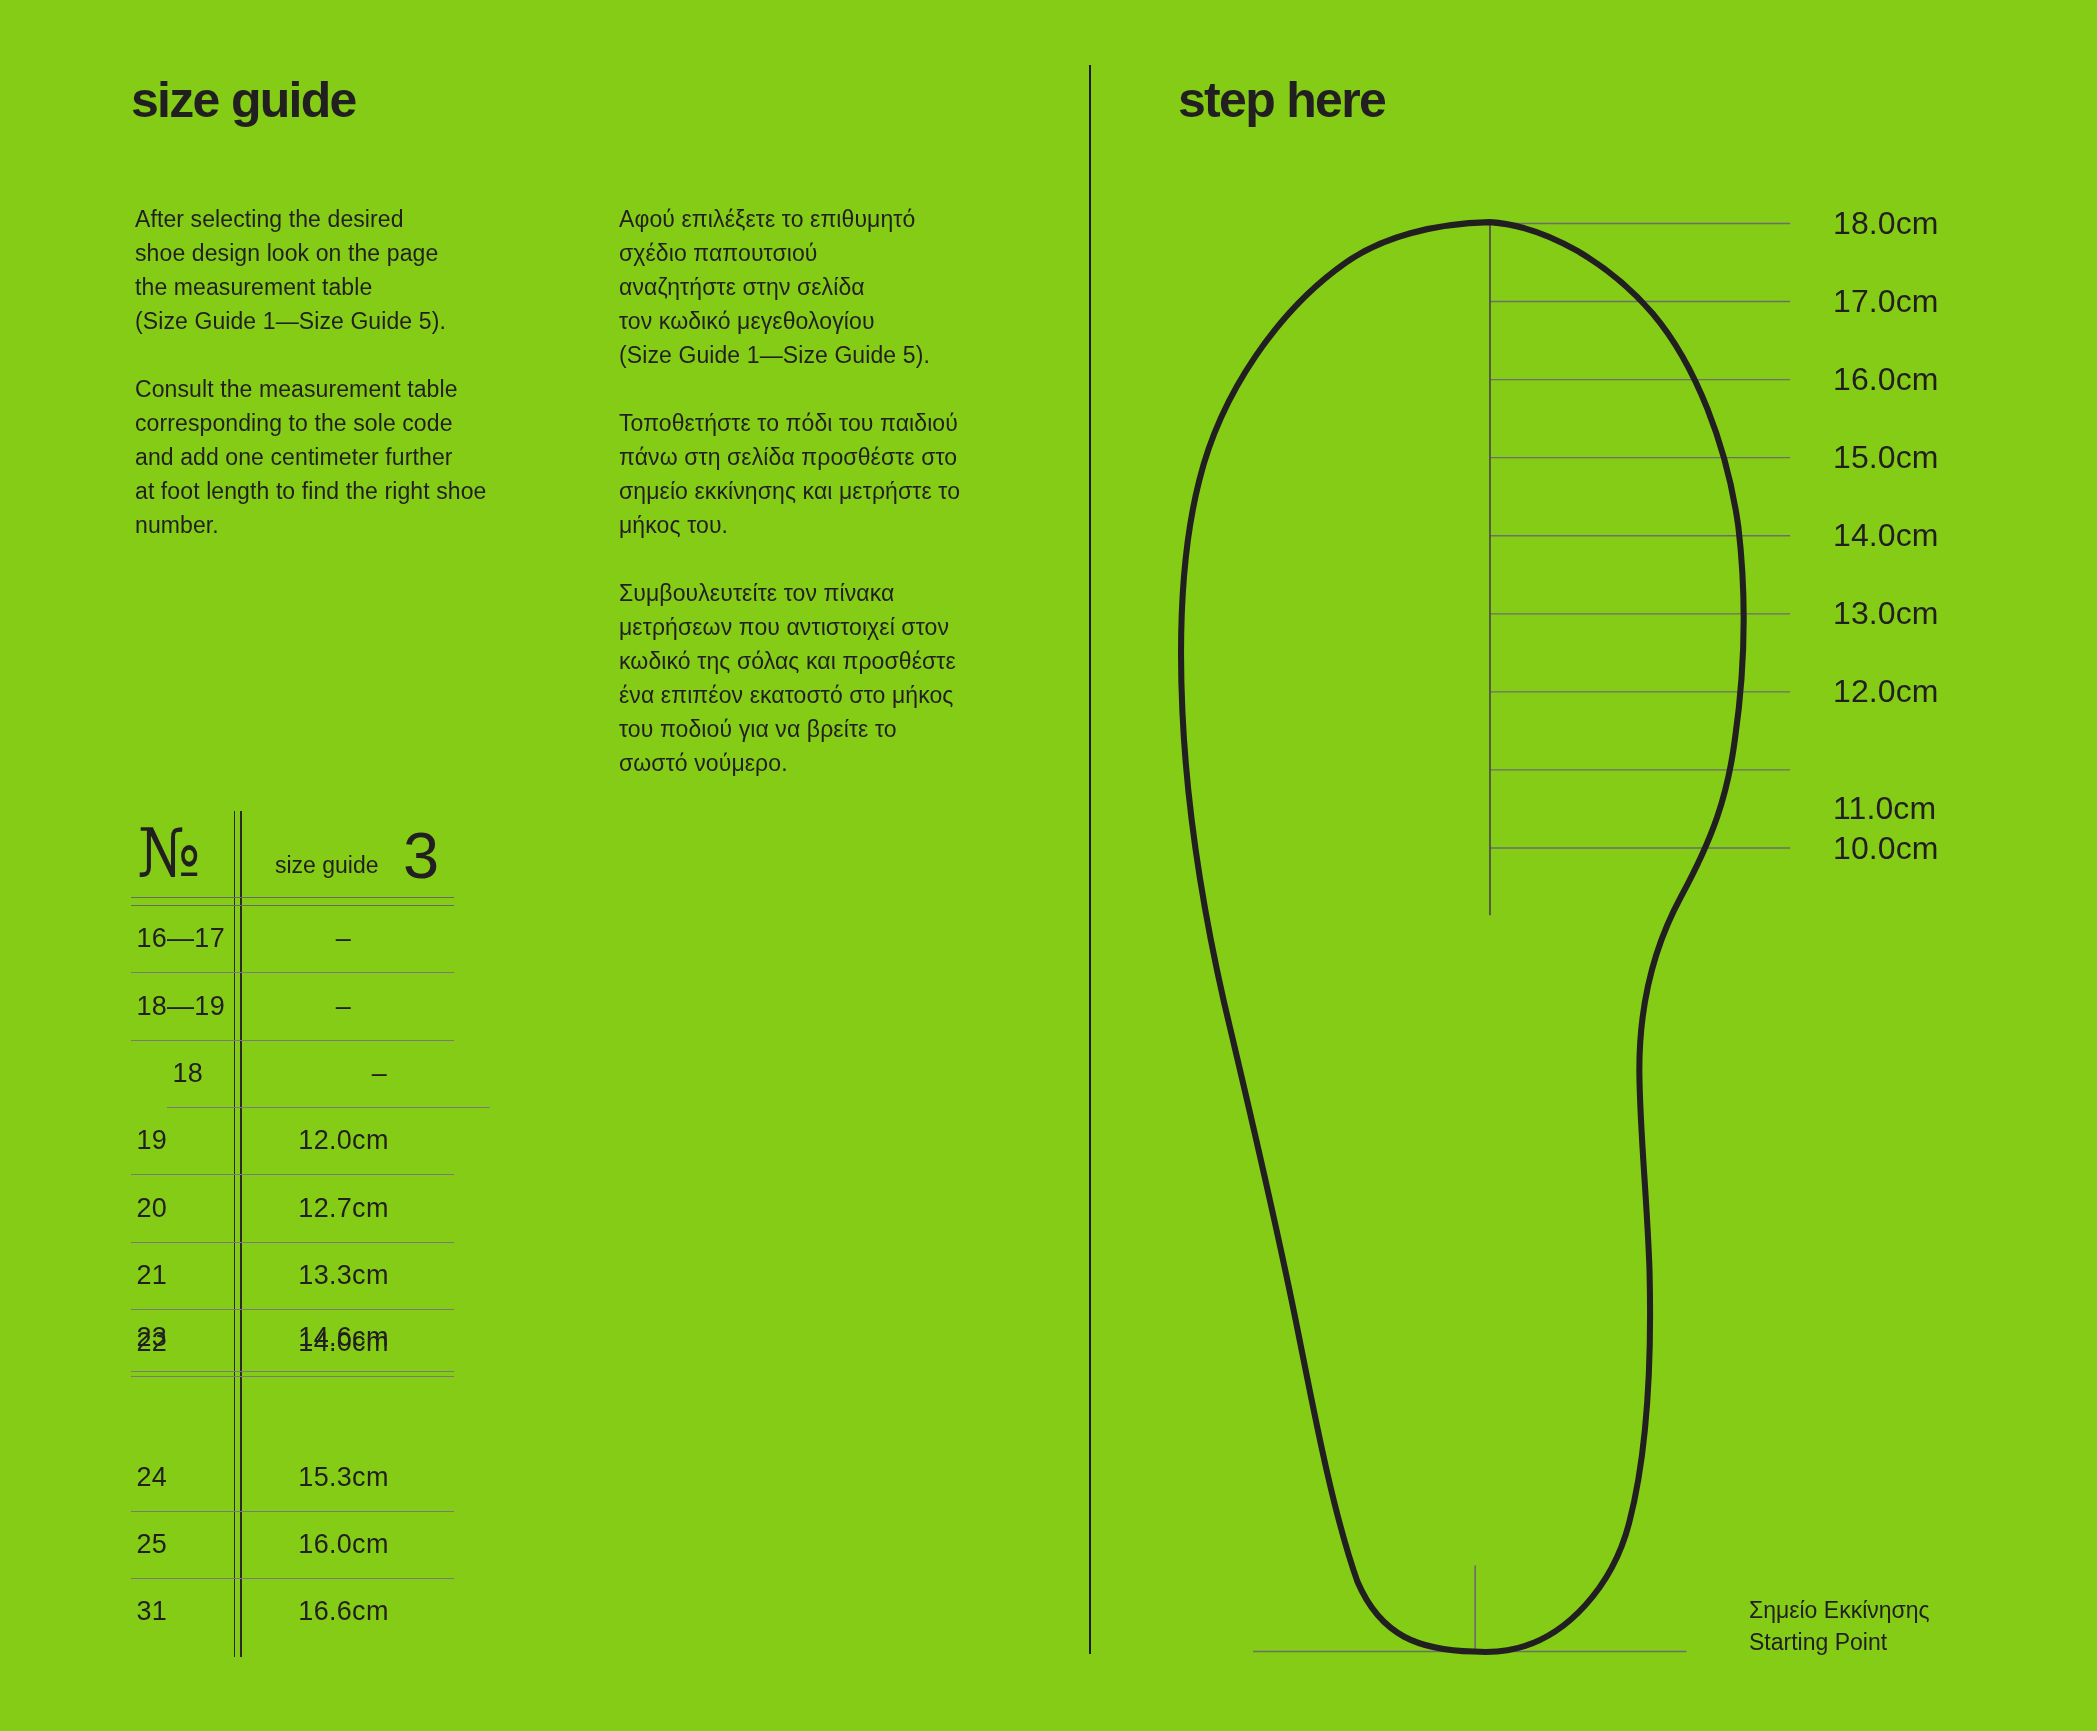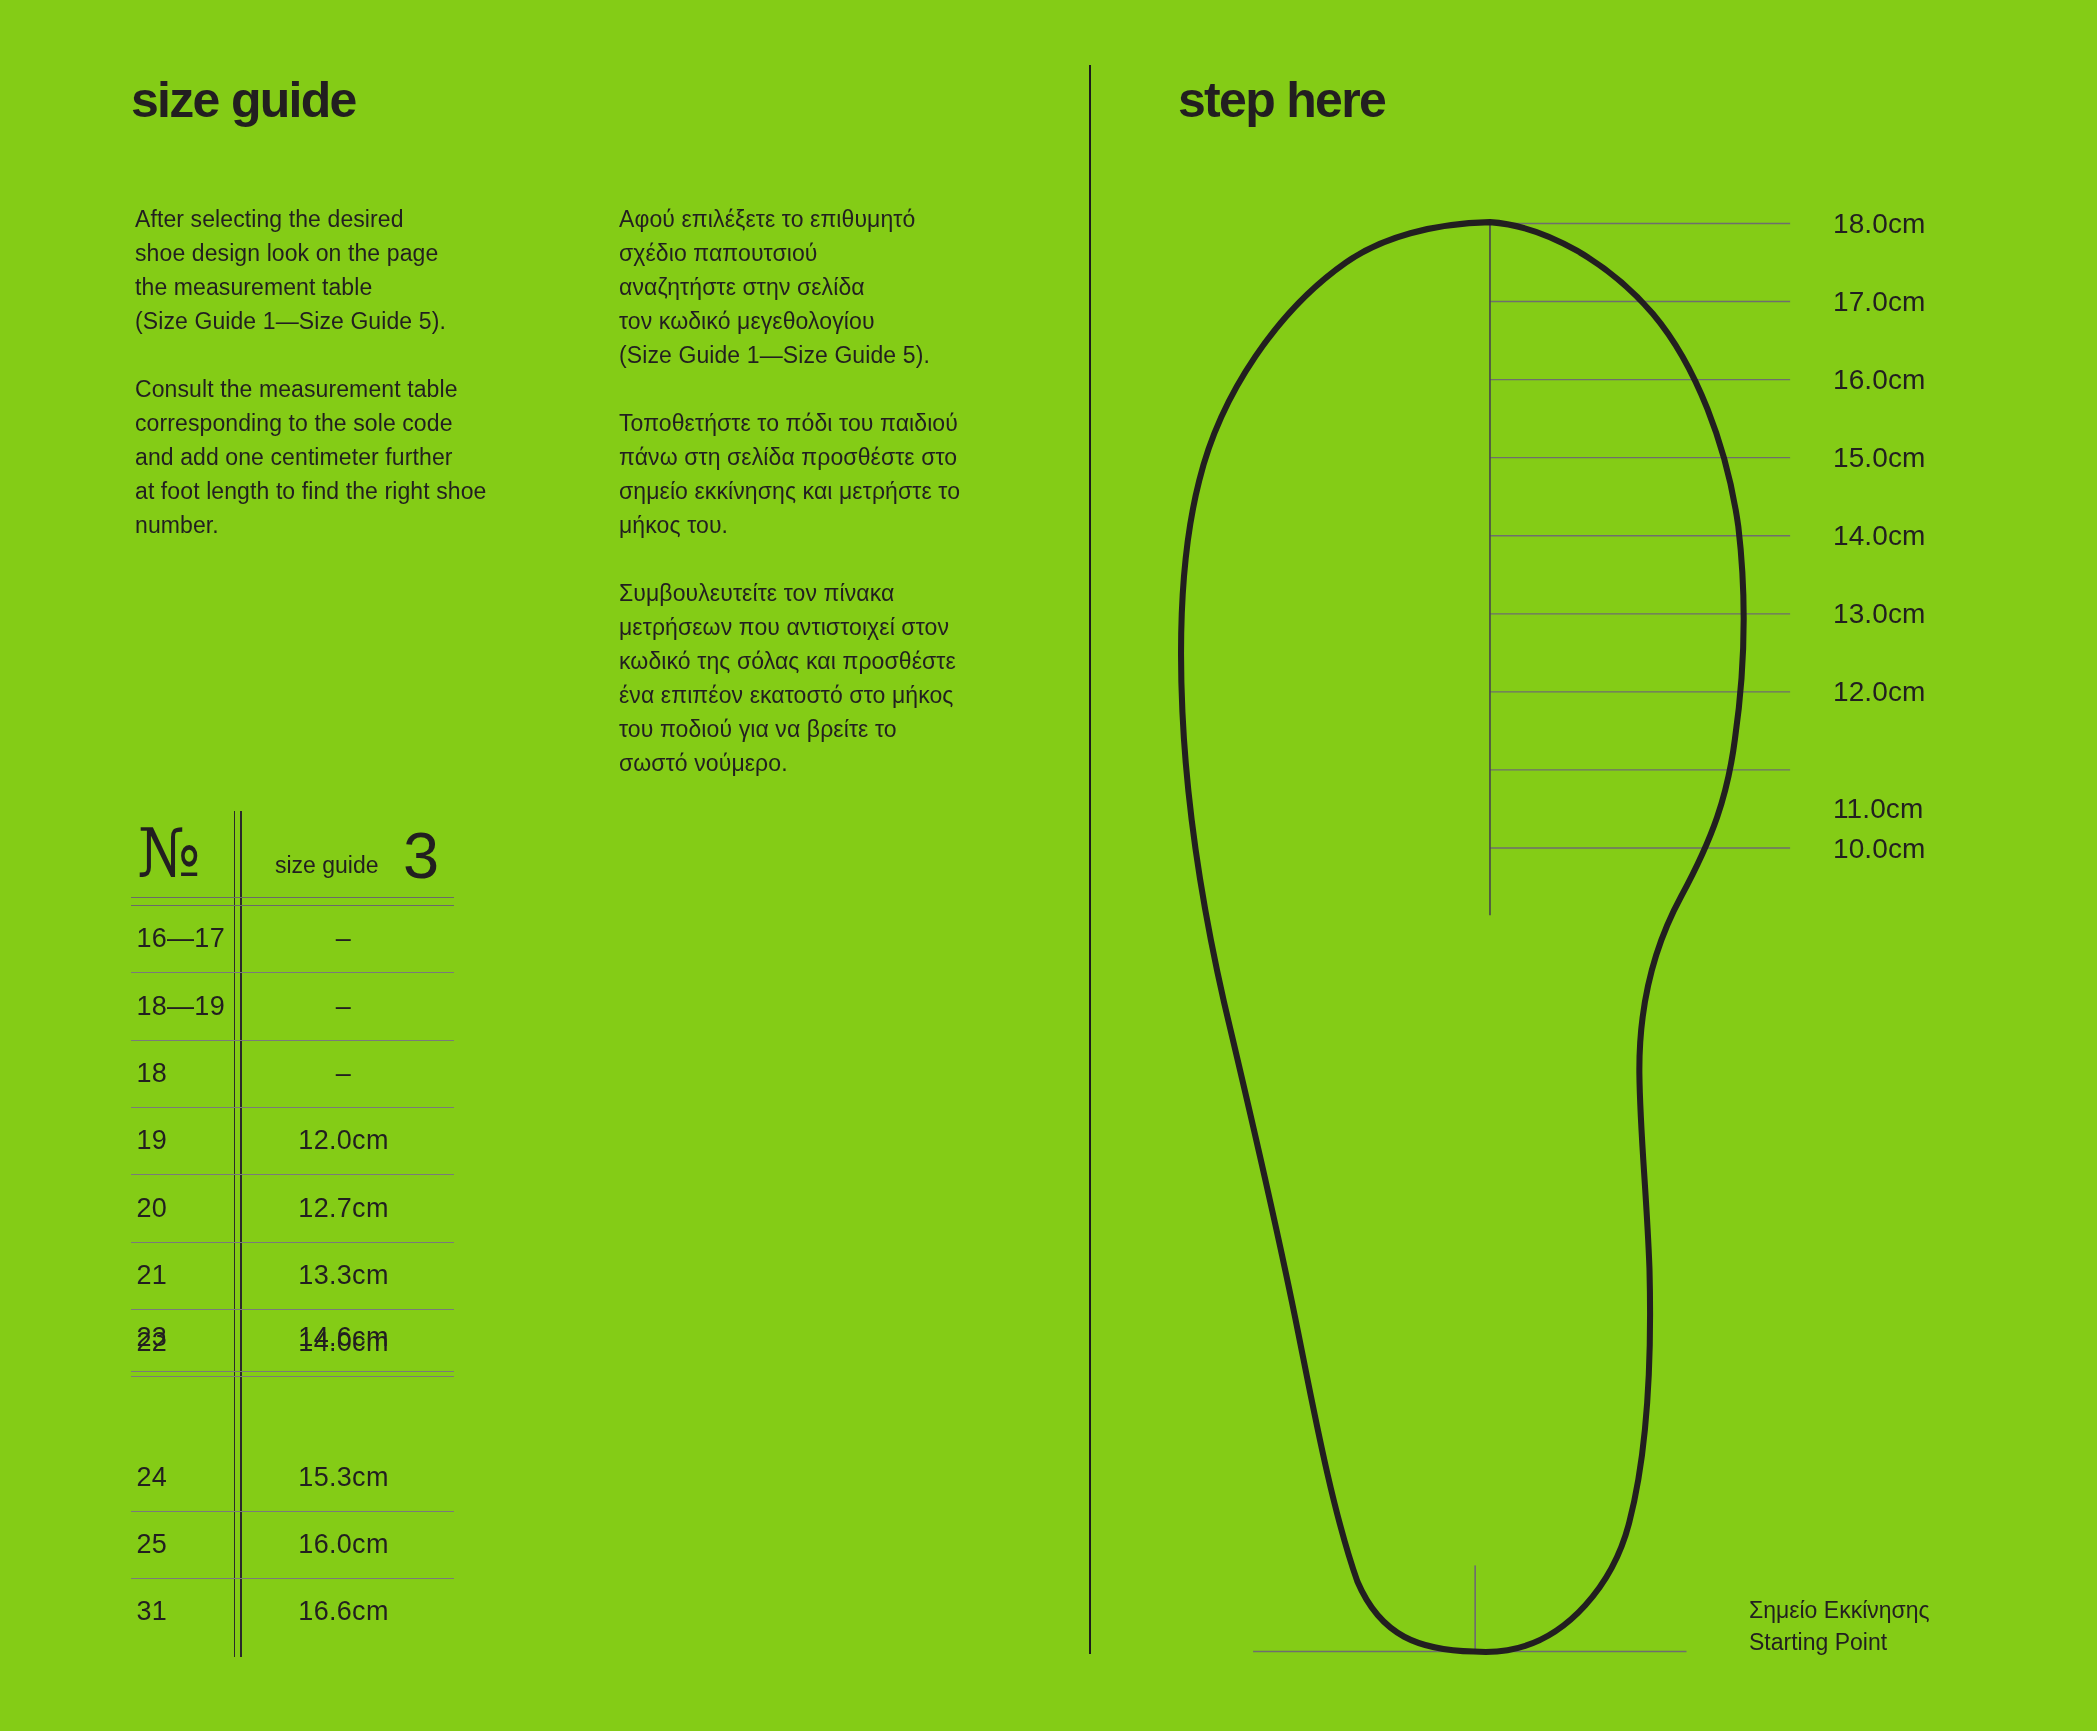--- a/index.html
+++ b/index.html
@@ -37,21 +37,21 @@
   .no-symbol{
     font-family:"DejaVu Serif","Liberation Serif",serif;
     font-size:67px;line-height:67px;
   }
   .sg-small{font-size:23px;line-height:23px;}
   .sg-num{font-size:65px;line-height:65px;font-weight:500;letter-spacing:-0.7px;}
   
   .divider{left:1089px;top:65px;width:2px;height:1589px;background:#1c1c1c;}
   .cm-label{
     left:1833px;height:35px;line-height:35px;
-    font-size:28px;letter-spacing:0.1px;white-space:nowrap;
+    font-size:32px;letter-spacing:0.1px;white-space:nowrap;
   }
   .start-label{
     left:1749px;top:1594px;
     font-size:23px;line-height:32px;white-space:nowrap;
   }
   svg{display:block;}
 </style>
 </head>
 <body>
 
@@ -102,21 +102,21 @@
     <div class="abs t-hline" style="left:131px;top:905px;width:323px;"></div>
 
     <div class="abs t-row sep" style="top:905px;">
       <span class="t-size">16—17</span>
       <span class="t-val">–</span>
     </div>
     <div class="abs t-row sep" style="top:973px;">
       <span class="t-size">18—19</span>
       <span class="t-val">–</span>
     </div>
-    <div class="abs t-row sep" style="top:1040px;">
+    <div class="abs t-row sep" style="top:1040px;margin-left:36px;">
       <span class="t-size">18</span>
       <span class="t-val">–</span>
     </div>
     <div class="abs t-row sep" style="top:1107px;">
       <span class="t-size">19</span>
       <span class="t-val">12.0cm</span>
     </div>
     <div class="abs t-row sep" style="top:1175px;">
       <span class="t-size">20</span>
       <span class="t-val">12.7cm</span>

